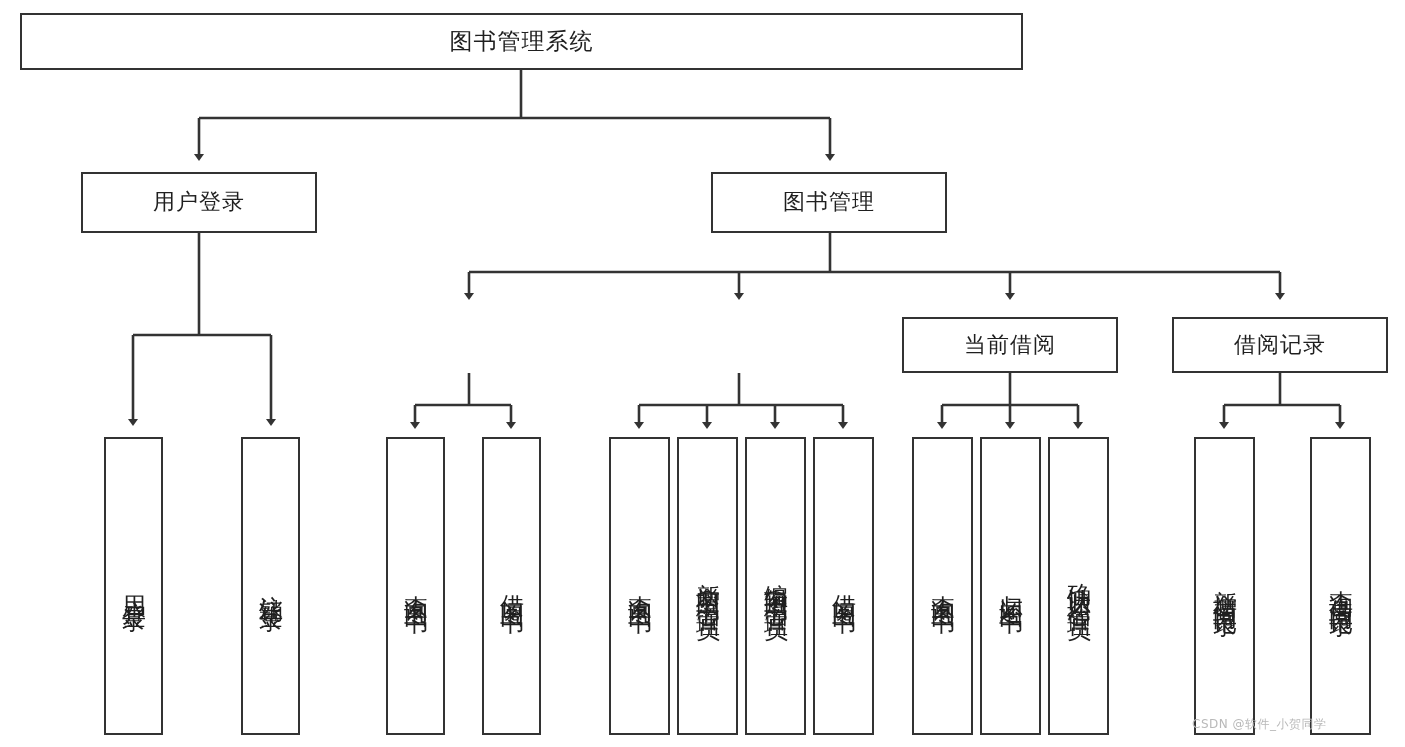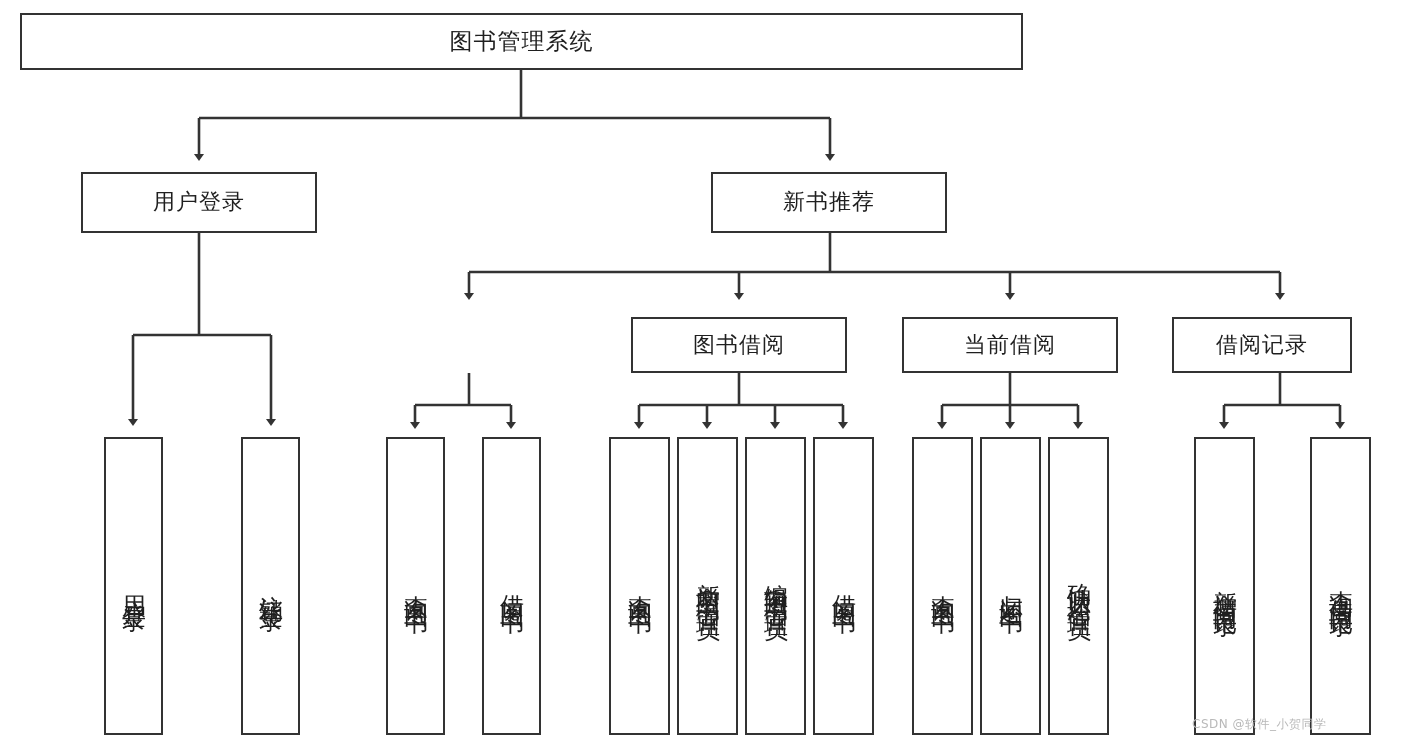--- a/index.html
+++ b/index.html
@@ -99,30 +99,27 @@
   </svg>
 
   <div class="node horiz root" style="left:20px;top:13px;width:1003px;height:57px;">
     <span>图书管理系统</span>
   </div>
 
   <div class="node horiz" style="left:81px;top:172px;width:236px;height:61px;">
     <span>用户登录</span>
   </div>
   <div class="node horiz" style="left:711px;top:172px;width:236px;height:61px;">
-    <span>新书推荐</span>
+    <span>图书管理</span>
   </div>
 
-  <div class="node horiz" style="left:631px;top:317px;width:216px;height:56px;">
-    <span>图书借阅</span>
-  </div>
   <div class="node horiz" style="left:902px;top:317px;width:216px;height:56px;font-family:Liberation Serif, serif;">
     <span>当前借阅</span>
   </div>
-  <div class="node horiz" style="left:1172px;top:317px;width:180px;height:56px;">
+  <div class="node horiz" style="left:1172px;top:317px;width:216px;height:56px;">
     <span>借阅记录</span>
   </div>
 
   <div class="node vert" style="left:104px;top:437px;width:59px;height:298px;">
     <span>用户登录</span>
   </div>
   <div class="node vert" style="left:241px;top:437px;width:59px;height:298px;">
     <span>注销登录</span>
   </div>
 

